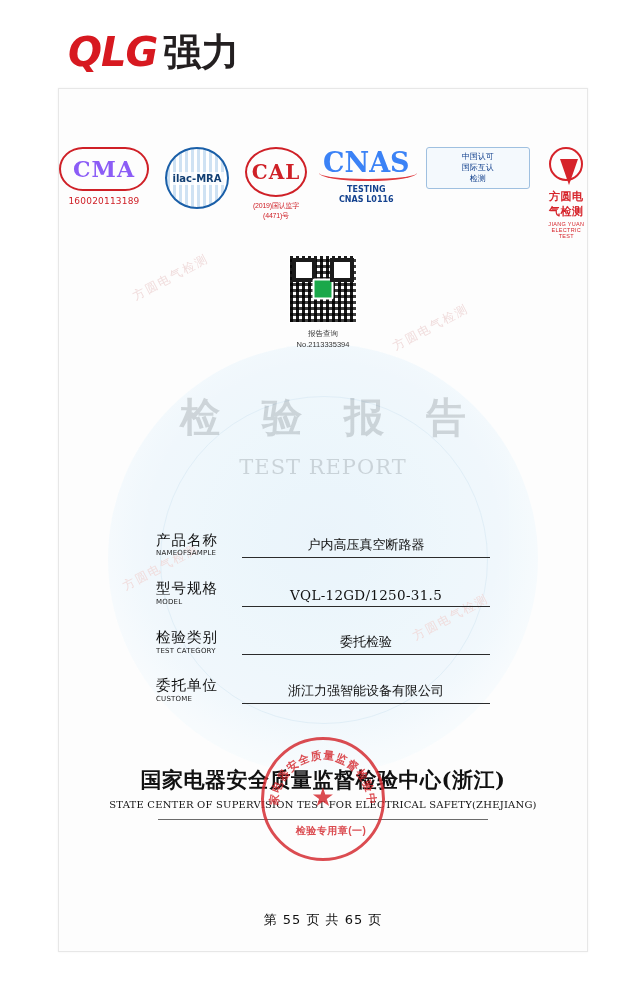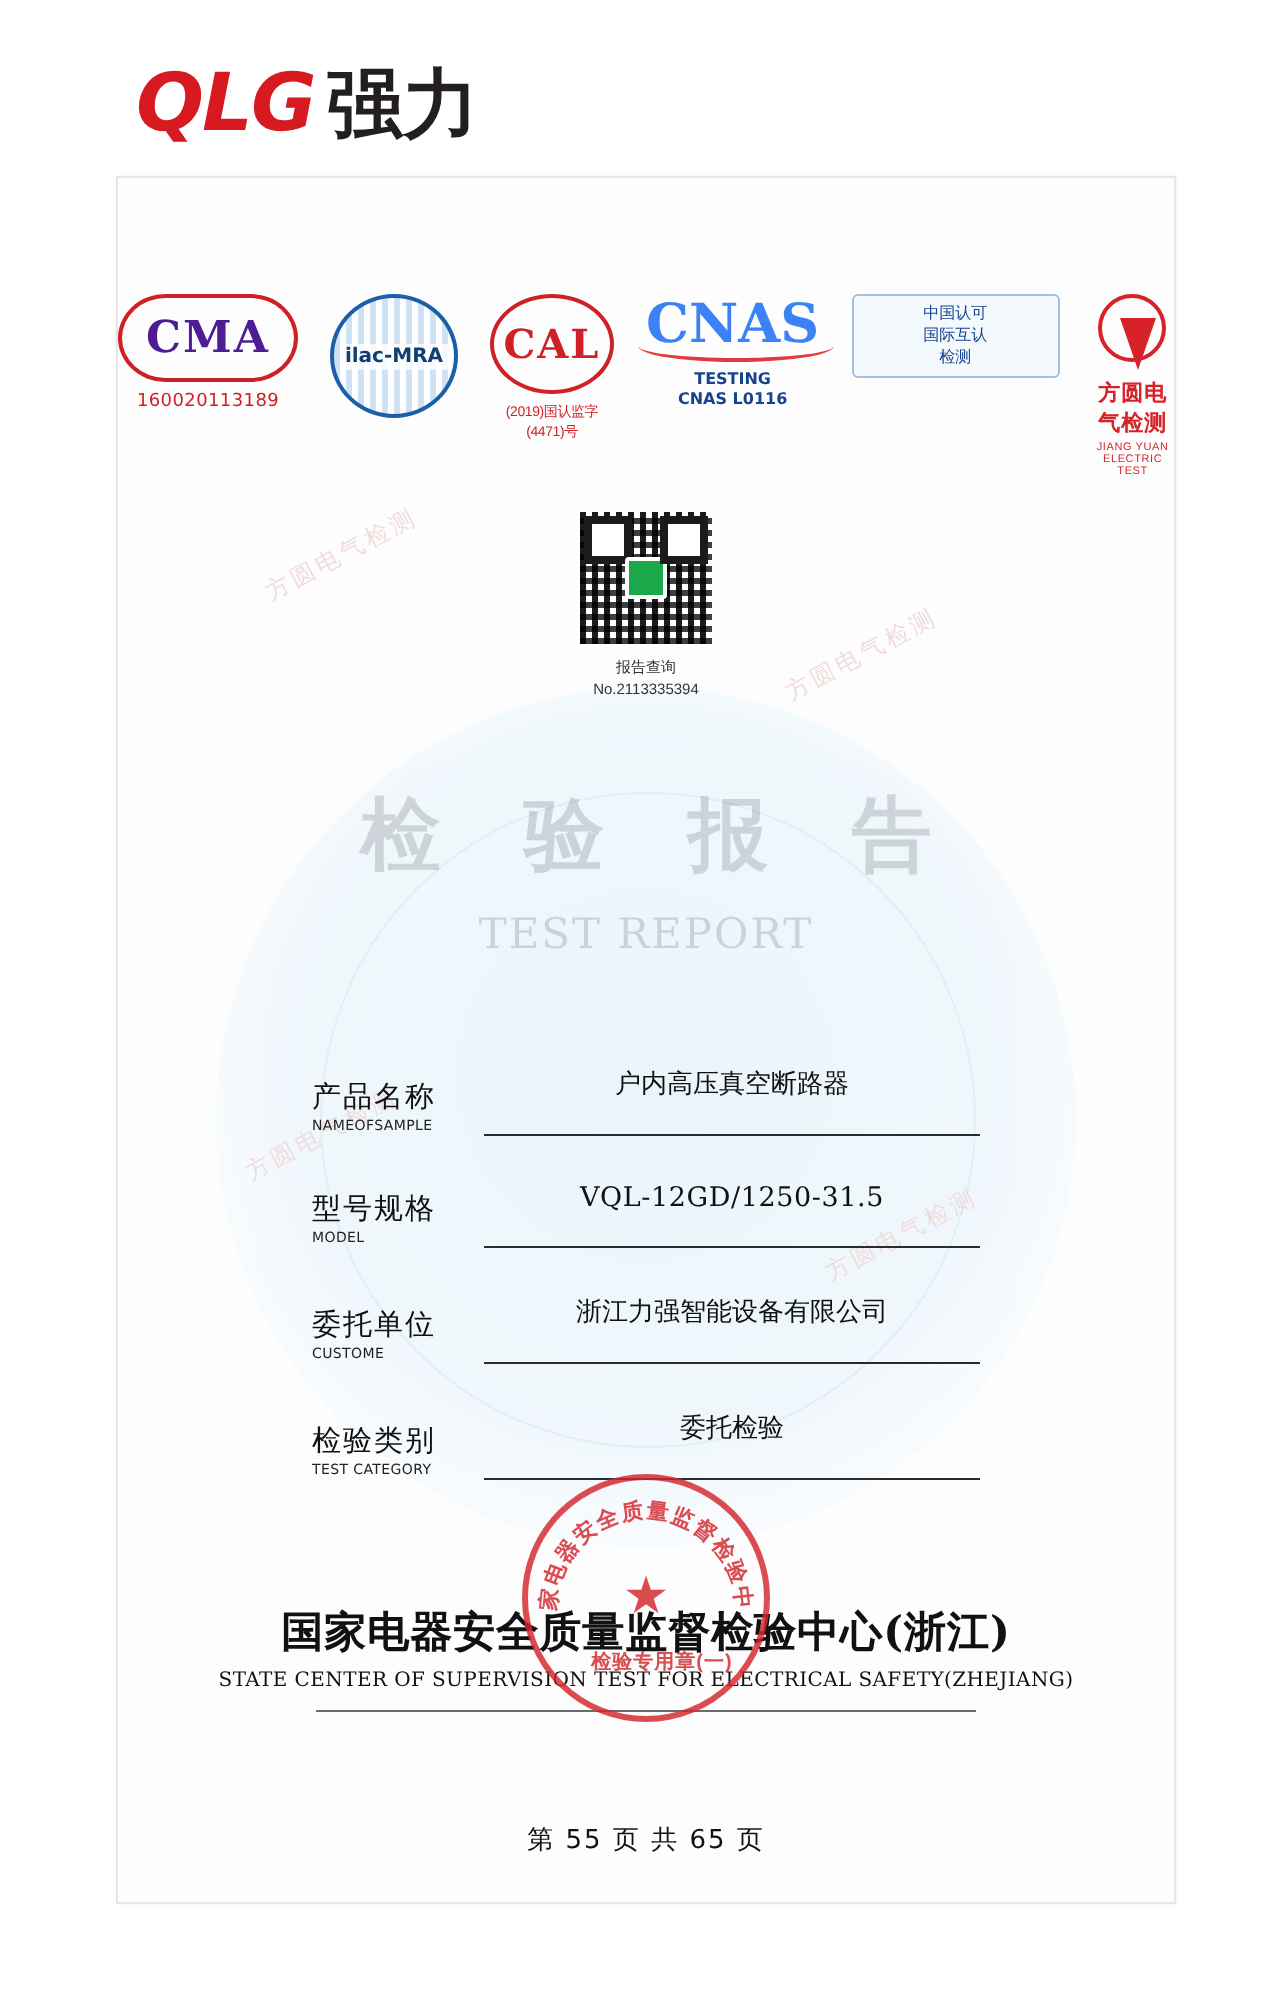--- a/index.html
+++ b/index.html
@@ -102,21 +102,21 @@
   .logo-block { text-align: center; }
 
   .cma-box {
     border: 2.5px solid #cf2027;
     border-radius: 26px/24px;
     width: 86px;
     height: 40px;
     display: flex;
     align-items: center;
     justify-content: center;
-    color: #4c1d95;
+    color: #8b5cf6;
     font-family: "DejaVu Serif", serif;
     font-weight: bold;
     font-size: 22px;
     letter-spacing: 1px;
     position: relative;
   }
   .cma-sub {
     margin-top: 5px;
     font-size: 9px;
     color: #cf2027;
@@ -346,21 +346,21 @@
     color: #222;
     letter-spacing: .2px;
     margin-top: 2px;
     font-family: "DejaVu Sans", sans-serif;
   }
   .field-value {
     flex: 1;
     border-bottom: 1px solid #2b2b2b;
     text-align: center;
     font-size: 13px;
-    padding-bottom: 16px;
+    padding-bottom: 3px;
     color: #111;
     font-family: "DejaVu Sans", sans-serif;
     white-space: nowrap;
   }
   .field-value.latin {
     font-family: "DejaVu Serif", serif;
     font-size: 13.5px;
     letter-spacing: .3px;
   }
 
@@ -543,32 +543,32 @@
     <div class="field-row">
       <div class="field-label">
         <div class="fl-cn">型号规格</div>
         <div class="fl-en">MODEL</div>
       </div>
       <div class="field-value latin">VQL-12GD/1250-31.5</div>
     </div>
 
     <div class="field-row">
       <div class="field-label">
+        <div class="fl-cn">检验类别</div>
+        <div class="fl-en">TEST CATEGORY</div>
+      </div>
+      <div class="field-value">委托检验</div>
+    </div>
+
+    <div class="field-row">
+      <div class="field-label">
         <div class="fl-cn">委托单位</div>
         <div class="fl-en">CUSTOME</div>
       </div>
       <div class="field-value">浙江力强智能设备有限公司</div>
-    </div>
-
-    <div class="field-row">
-      <div class="field-label">
-        <div class="fl-cn">检验类别</div>
-        <div class="fl-en">TEST CATEGORY</div>
-      </div>
-      <div class="field-value">委托检验</div>
     </div>
   </div>
 
   <div class="org">
     <div class="org-cn">国家电器安全质量监督检验中心(浙江)</div>
     <div class="org-en">STATE CENTER OF SUPERVISION TEST FOR ELECTRICAL SAFETY(ZHEJIANG)</div>
     <div class="org-rule"></div>
   </div>
 
   <div class="seal">

